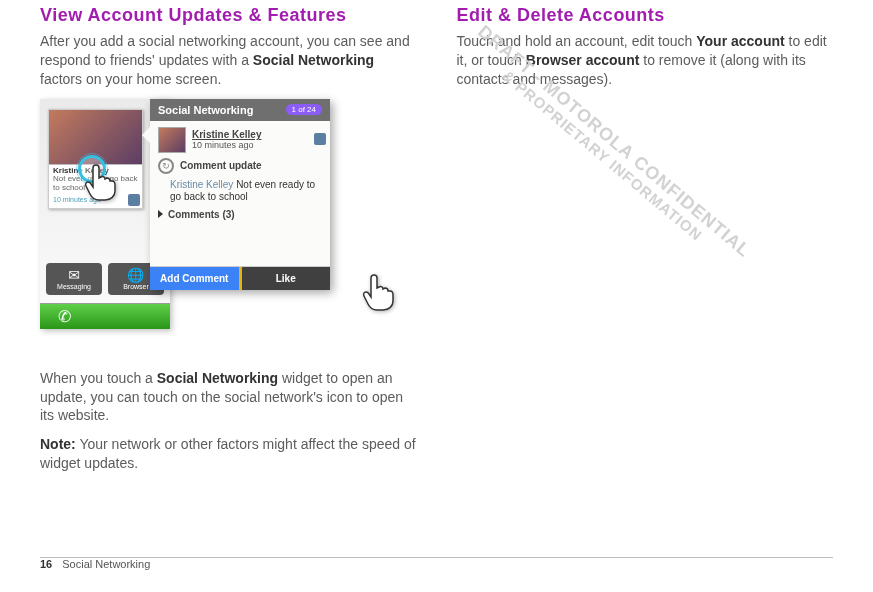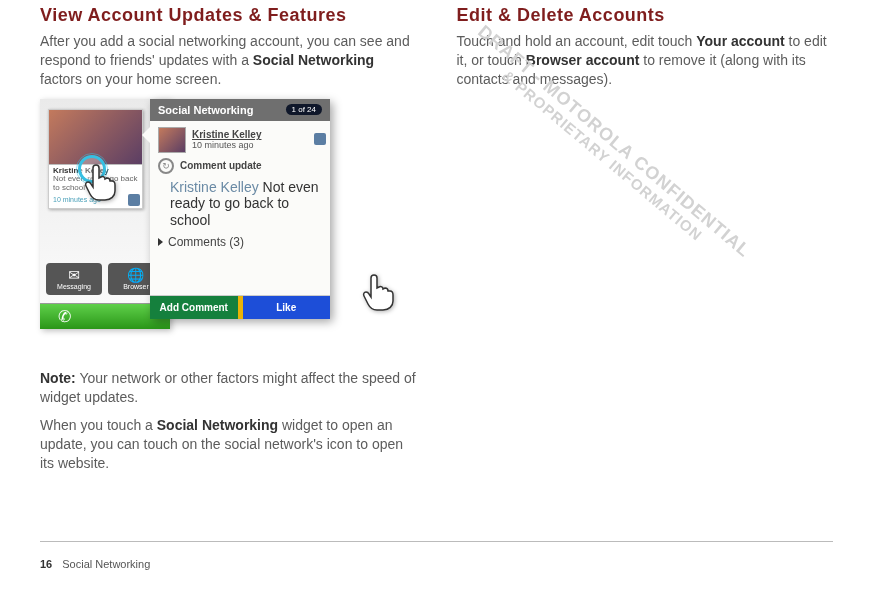--- a/index.html
+++ b/index.html
@@ -1,65 +1,65 @@
 <!DOCTYPE html>
 <html><head>
 <meta charset="utf-8">
 <style>
 *{margin:0;padding:0;box-sizing:border-box}
 body{font-family:Arial,Helvetica,sans-serif;width:873px;height:592px;position:relative;background:#fff;overflow:hidden}
 .page{padding:0 40px 0 40px;display:flex;gap:40px}
 .col{flex:1;padding-top:5px}
-h2{font-size:18px;font-weight:bold;color:#7f1d1d;margin-bottom:6px;letter-spacing:.5px}
+h2{font-size:18px;font-weight:bold;color:#a21caf;margin-bottom:6px;letter-spacing:.5px}
 .body-text{font-size:14px;color:#5c5c5c;line-height:1.35;margin-bottom:10px}
 .body-text b{color:#333}
 .phone-shot{position:relative;width:310px;height:260px;margin:8px 0 10px 0}
 .home{position:absolute;left:0;top:0;width:130px;height:230px;background:linear-gradient(#eaeaea,#fcfcfc);box-shadow:2px 2px 6px rgba(0,0,0,.25)}
 .photo-card{position:absolute;left:8px;top:10px;width:95px;height:100px;background:#fff;border:1px solid #ccc;box-shadow:1px 1px 3px rgba(0,0,0,.3)}
 .photo-card .face{width:100%;height:55px;background:linear-gradient(135deg,#c37a5d,#5b3e64);border-bottom:1px solid #bbb}
 .photo-card .label{font-size:8px;padding:2px 4px;line-height:1.1}
 .photo-card .label .n{font-weight:bold;color:#333}
 .photo-card .label .s{color:#666}
 .photo-card .time{font-size:7px;color:#4aa0b9;padding:1px 4px}
 .photo-card .corner{position:absolute;right:2px;bottom:2px;width:12px;height:12px;background:#5b7ea3;border-radius:2px}
 .dock{position:absolute;left:0;bottom:28px;width:130px;height:38px;display:flex;gap:6px;padding:0 6px}
 .dock .app{flex:1;height:32px;background:#555;border-radius:4px;display:flex;align-items:center;justify-content:center;font-size:7px;color:#fff;flex-direction:column}
 .dock .app .ic{font-size:14px;color:#fff}
 .dialer{position:absolute;left:0;bottom:0;width:130px;height:26px;background:linear-gradient(#5fd04a,#2a9618);border-top:1px solid #999;display:flex;align-items:center;justify-content:flex-start;padding-left:18px}
 .dialer span{color:#fff;font-size:16px}
 .popup{position:absolute;left:110px;top:0;width:180px;background:#fbfbf9;box-shadow:3px 3px 10px rgba(0,0,0,.35);border-radius:3px;overflow:visible}
 .pop-head{background:#6f6f6f;color:#fff;font-size:11px;font-weight:bold;padding:5px 8px;display:flex;align-items:center}
-.pop-head .cnt{margin-left:auto;background:#0f172a;border-radius:8px;font-size:8px;padding:1px 6px;font-weight:normal}
+.pop-head .cnt{margin-left:auto;background:#8b5cf6;border-radius:8px;font-size:8px;padding:1px 6px;font-weight:normal}
 .pop-body{padding:6px 8px;font-size:10px;color:#444}
 .pop-row{display:flex;align-items:center;gap:6px;margin-bottom:5px}
 .mini-face{width:28px;height:26px;background:linear-gradient(135deg,#c37a5d,#5b3e64);border:1px solid #aaa}
 .pop-name{font-weight:bold;text-decoration:underline;font-size:10px}
 .pop-time{font-size:9px;color:#555}
 .stat-ic{width:16px;height:16px;border:2px solid #888;border-radius:50%;display:inline-flex;align-items:center;justify-content:center;font-size:9px;color:#888}
 .stat-lbl{font-weight:bold;font-size:10px}
-.post-text{font-size:14px;color:#4c6f8c;line-height:1.2;padding-left:12px}
+.post-text{font-size:10px;color:#4c6f8c;line-height:1.2;padding-left:12px}
 .post-text .tt{color:#333}
-.comments{margin-top:6px;display:flex;align-items:center;gap:5px;font-weight:normal;font-size:12px}
+.comments{margin-top:6px;display:flex;align-items:center;gap:5px;font-weight:bold;font-size:10px}
 .tri{width:0;height:0;border-left:5px solid #333;border-top:4px solid transparent;border-bottom:4px solid transparent}
 .pop-foot{display:flex;border-top:1px solid #ccc;margin-top:40px}
-.pop-foot button{flex:1;background:#15803d;color:#fff;border:none;font-size:10px;padding:6px 0;font-weight:bold}
-.pop-foot button+button{border-left:5px solid #eab308;background:#1d4ed8}
+.pop-foot button{flex:1;background:#3b82f6;color:#fff;border:none;font-size:10px;padding:6px 0;font-weight:bold}
+.pop-foot button+button{border-left:3px solid #eab308;background:#404040}
 .popup .pointer{position:absolute;left:-8px;top:28px;width:0;height:0;border-right:8px solid #fbfbf9;border-top:8px solid transparent;border-bottom:8px solid transparent}
 .hand{position:absolute;width:36px;height:40px}
 .hand svg{width:100%;height:100%;filter:drop-shadow(1px 1px 2px rgba(0,0,0,.3))}
 .hand1{left:42px;top:62px}
 .hand2{left:210px;top:172px}
 .ring{position:absolute;width:28px;height:28px;border:3px solid #37c0e3;border-radius:50%;background:rgba(255,255,255,.3);left:38px;top:56px}
 .ring::after{content:"";position:absolute;inset:-5px;border:1px solid rgba(55,192,227,.5);border-radius:50%}
 .net-ic{position:absolute;right:4px;top:34px;width:12px;height:12px;background:#5b7ea3;border-radius:2px}
 .find-it{font-size:13px;color:#444;margin-bottom:6px}
 .find-it b{color:#333}
 .menu-key{display:inline-block;border:1px solid #666;border-radius:3px;padding:0 3px;font-size:11px;vertical-align:1px;line-height:14px}
 .footer{position:absolute;left:0;right:0;bottom:22px;padding:0 40px}
-.footer-line{border-top:1px solid #bbb;padding-top:16px;display:flex;align-items:flex-end;gap:10px}
+.footer-line{border-top:1px solid #bbb;padding-top:0;display:flex;align-items:flex-end;gap:10px}
 .page-num{font-size:11px;font-weight:bold;color:#333}
 .footer-title{font-size:11px;color:#555}
 .draft{position:absolute;right:90px;top:130px;transform:rotate(40deg);font-size:18px;font-weight:bold;color:#d2d2d2;text-align:center;line-height:1.1;letter-spacing:1px;pointer-events:none}
 .draft .l2{font-size:15px}
 </style>
 </head>
 <body>
 
 <div class="page">
   <div class="col">
@@ -134,24 +134,24 @@
             </svg>
         </div>
         <div class="pop-foot">
           <button>Add Comment</button>
           <button>Like</button>
         </div>
       </div>
     </div>
 
     <p class="body-text">
-      <b>Note:</b><span> Your network or other factors might affect the speed of widget updates.</span>
+      <span>When you touch a </span><b>Social Networking</b><span> widget to open an update, you can touch on the social network's icon to open its website.</span>
     </p>
     <p class="body-text">
-      <span>When you touch a </span><b>Social Networking</b><span> widget to open an update, you can touch on the social network's icon to open its website.</span>
+      <b>Note:</b><span> Your network or other factors might affect the speed of widget updates.</span>
     </p>
   </div>
 
   <div class="col">
     <h2>Edit &amp; Delete Accounts</h2>
     <p class="body-text">
       <span>Touch and hold an account, edit touch </span><b>Your account</b><span> to edit it, or touch </span><b>Browser account</b><span> to remove it (along with its contacts and messages).</span>
     </p>
   </div>
 </div>

